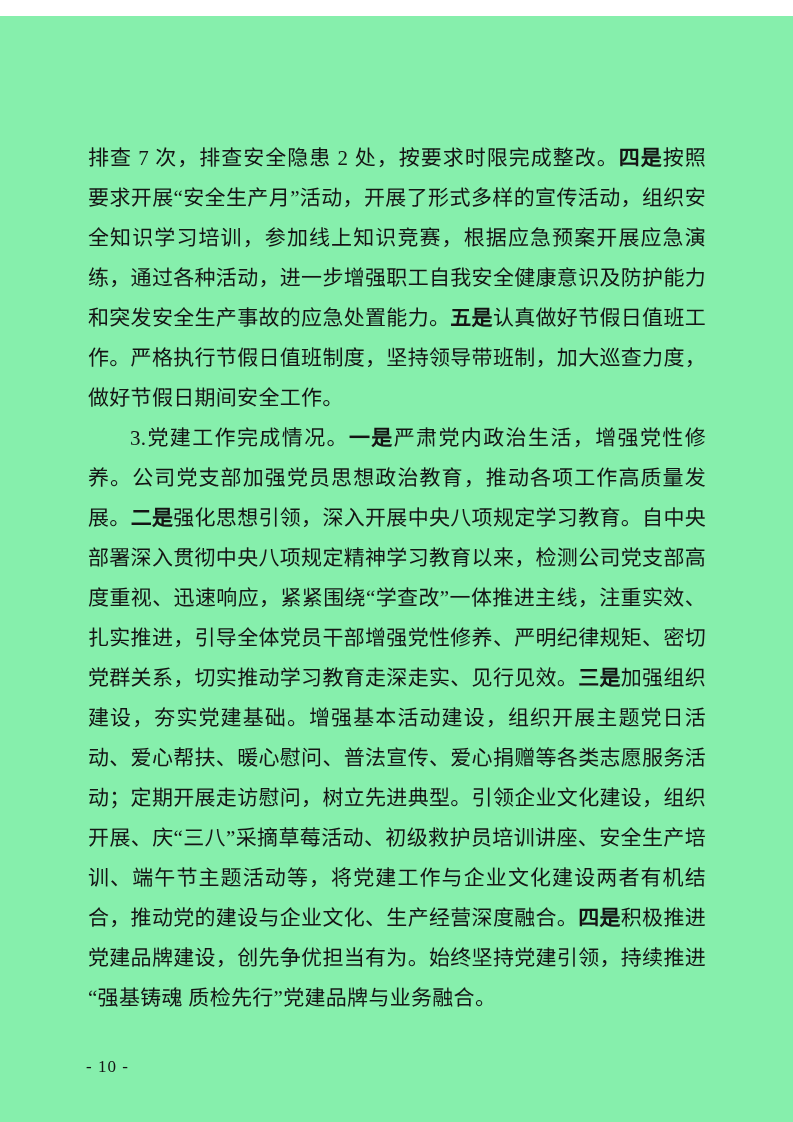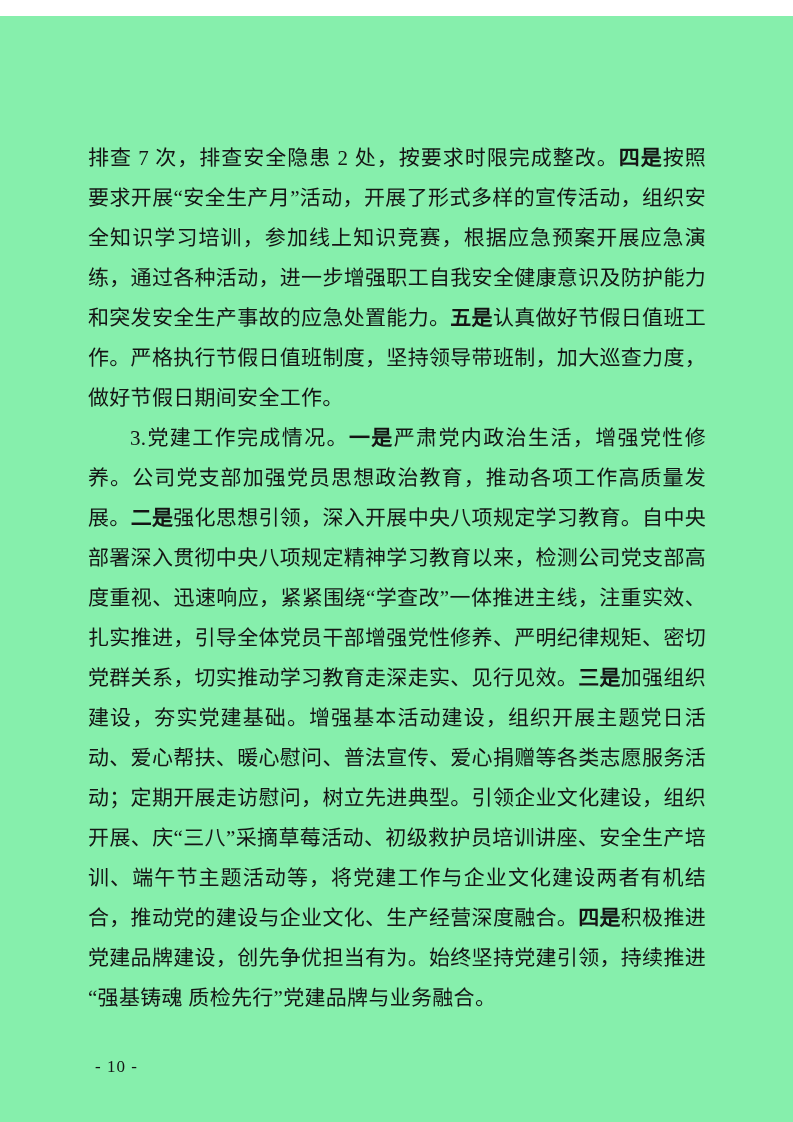--- a/index.html
+++ b/index.html
@@ -38,21 +38,21 @@
   }
   .run {
     font-weight: 400;
   }
   .run-bold {
     font-family: "Liberation Sans", "DejaVu Sans", sans-serif;
     font-weight: 700;
   }
   .page-number {
     position: absolute;
-    left: 95px;
+    left: 86px;
     top: 1040px;
     font-size: 17px;
     line-height: 22px;
     letter-spacing: 1px;
     color: #141414;
     font-family: "Liberation Serif", "DejaVu Serif", serif;
   }
 </style>
 </head>
 <body>

